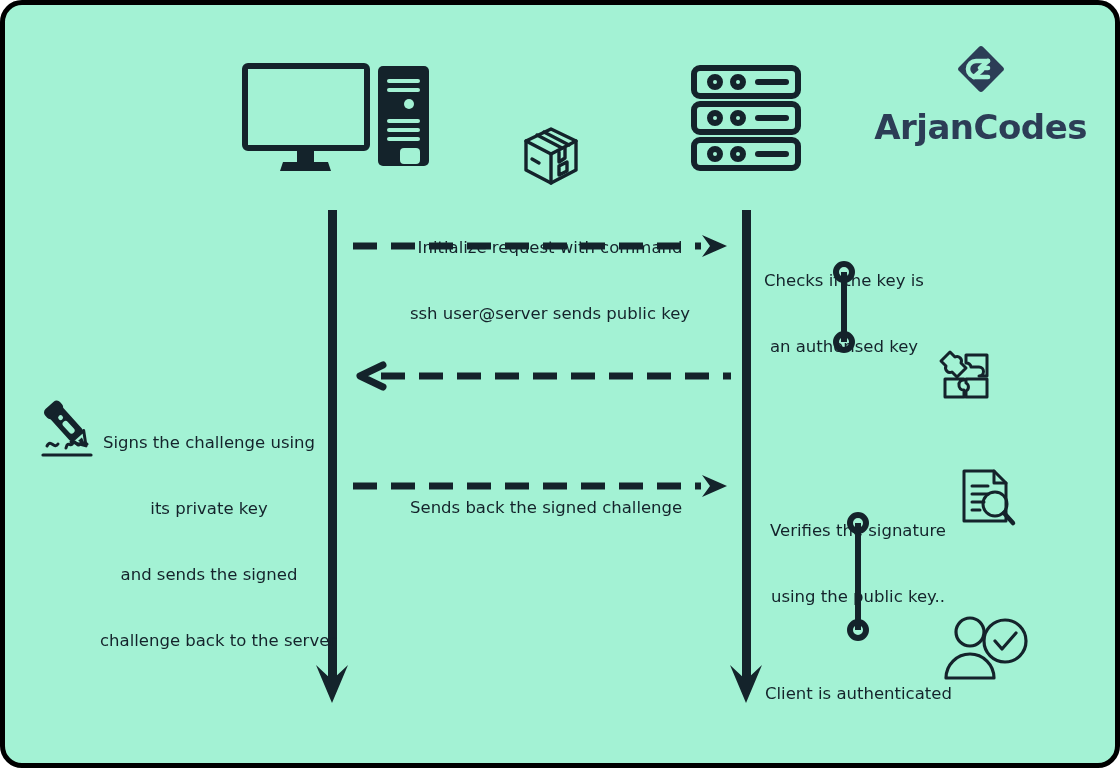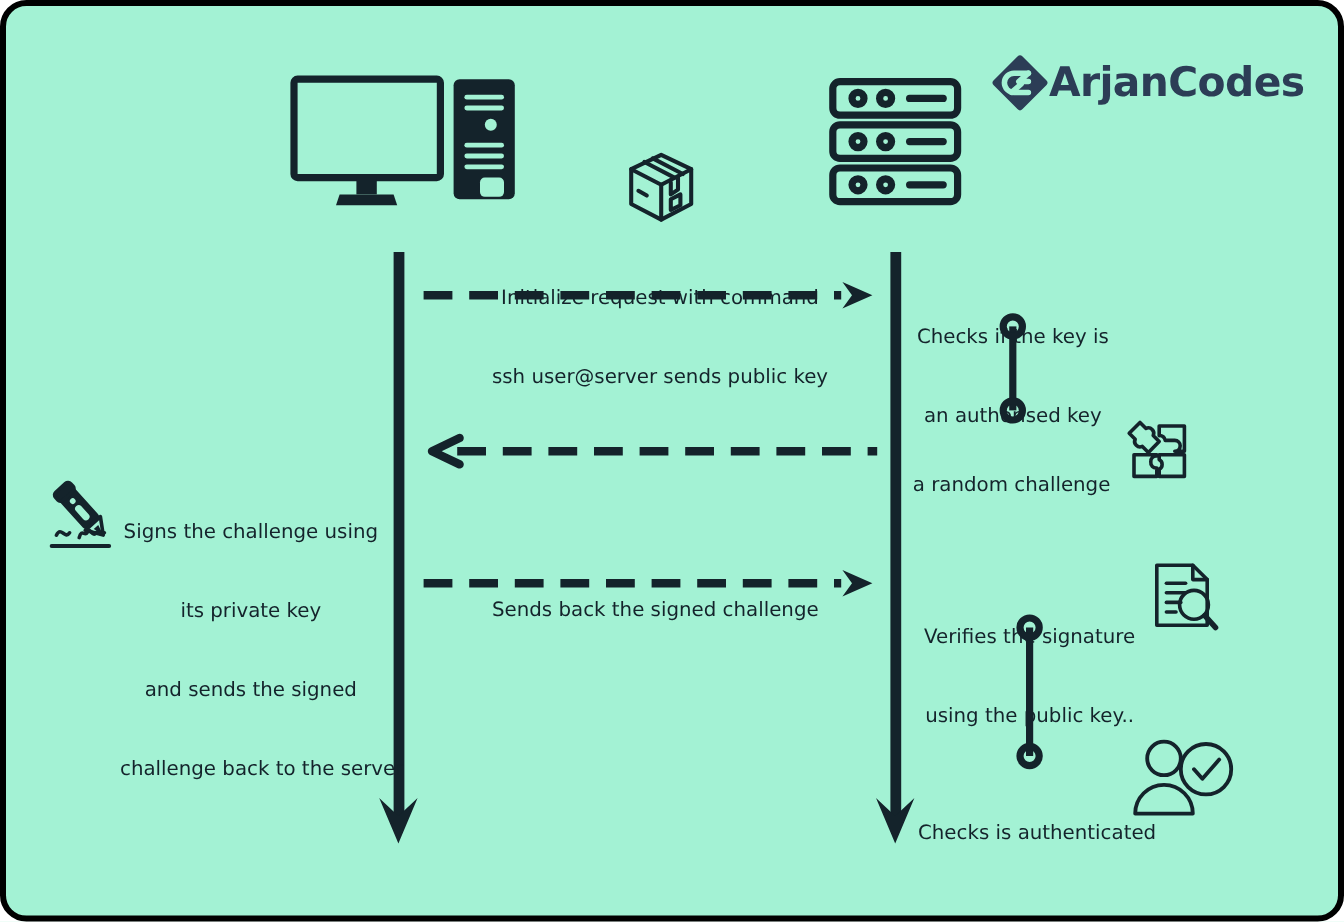--- a/index.html
+++ b/index.html
@@ -32,21 +32,22 @@
     text-align: center;
     white-space: pre;
     font-family: "DejaVu Sans", "Liberation Sans", sans-serif;
   }
   .brand {
     position: absolute;
     right: 28px;
     top: 38px;
     display: flex;
     align-items: center;
-    gap: 0;
+    gap: 12px;
+    flex-direction: column;
   }
   .brand-text {
     font-size: 34px;
     font-weight: 700;
     color: #2c3d56;
     letter-spacing: -0.5px;
     font-family: "DejaVu Sans", "Liberation Sans", sans-serif;
   }
   svg { display: block; overflow: visible; }
 </style>
@@ -163,21 +164,20 @@
   </div>
 
   <div class="abs" style="left:348px; top:358px;">
     <svg width="378" height="26" viewBox="0 0 378 26">
       <line x1="28" y1="13" x2="378" y2="13" stroke="#14232b" stroke-width="7" stroke-dasharray="24 14" stroke-linecap="butt"></line>
       <path d="M30 2 L7 13 L30 24" fill="none" stroke="#14232b" stroke-width="7" stroke-linecap="round" stroke-linejoin="round"></path>
     </svg>
   </div>
 
   <div class="abs txt" style="left:748px; top:344px; width:180px;">
-    <div>a random challenge</div>
   </div>
 
   <div class="abs" style="left:930px; top:342px;">
     <svg width="56" height="54" viewBox="0 0 56 54">
       <g fill="none" stroke="#14232b" stroke-width="3" stroke-linejoin="round" stroke-linecap="round">
 
         <path d="M6 14 L15 5 L20 10 A4.5 4.5 0 0 1 26 16 L31 21 L22 30 L17 25
                  A4.5 4.5 0 0 1 11 19 Z"></path>
 
         <path d="M31 8 L52 8 L52 29 L44 29 A4.5 4.5 0 0 0 44 20 L36 20
@@ -248,21 +248,21 @@
 
   <div class="abs" style="left:838px; top:508px;">
     <svg width="30" height="128" viewBox="0 0 30 128">
       <line x1="15" y1="10" x2="15" y2="117" stroke="#14232b" stroke-width="6"></line>
       <circle cx="15" cy="10" r="8" fill="none" stroke="#14232b" stroke-width="6"></circle>
       <circle cx="15" cy="117" r="8" fill="none" stroke="#14232b" stroke-width="6"></circle>
     </svg>
   </div>
 
   <div class="abs txt" style="left:760px; top:634px; width:184px; text-align:right;">
-    <div>Checks is authenticated</div>
+    <div>Client is authenticated</div>
   </div>
 
   <div class="abs" style="left:937px; top:611px;">
     <svg width="86" height="64" viewBox="0 0 86 64">
       <g fill="none" stroke="#14232b" stroke-width="3.2" stroke-linejoin="round" stroke-linecap="round">
         <circle cx="28" cy="16" r="14"></circle>
         <path d="M4 62 A24 24 0 0 1 52 62 Z"></path>
         <circle cx="63" cy="25" r="21"></circle>
         <path d="M53 25 L60 33 L74 17"></path>
       </g>

